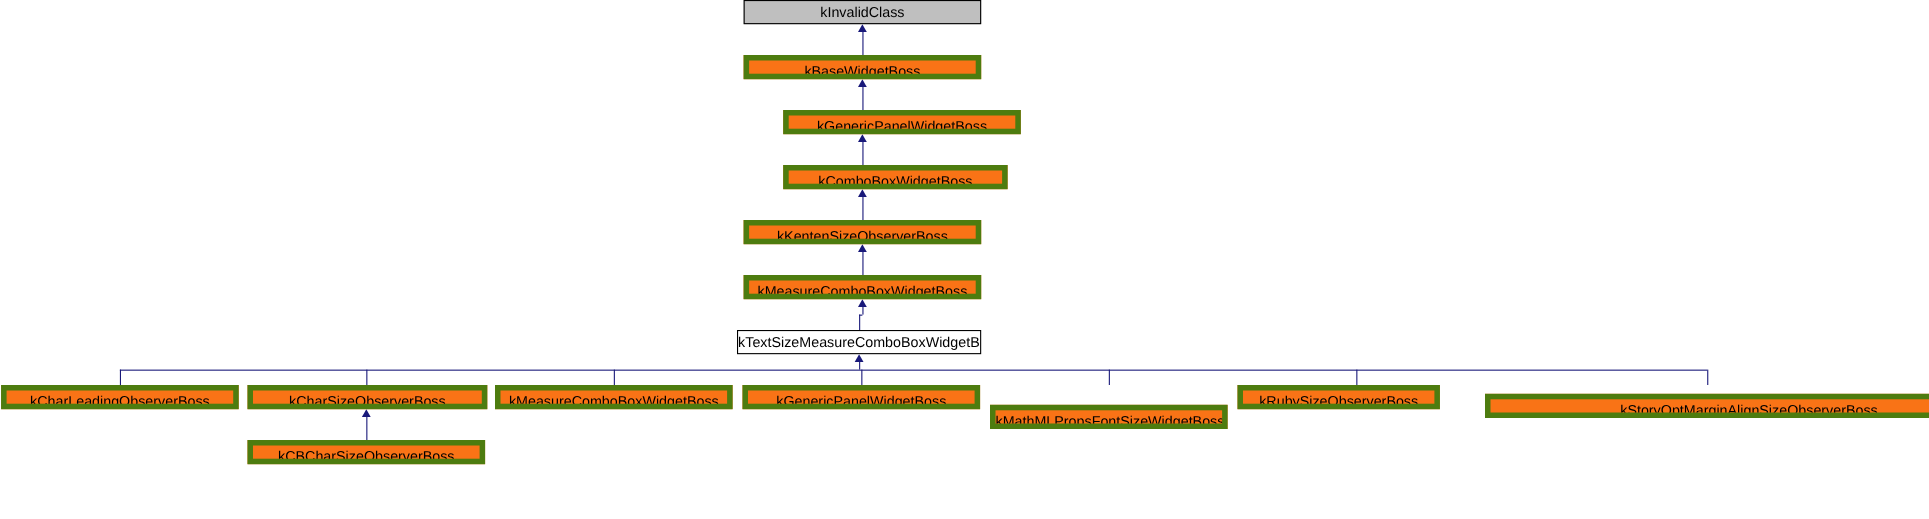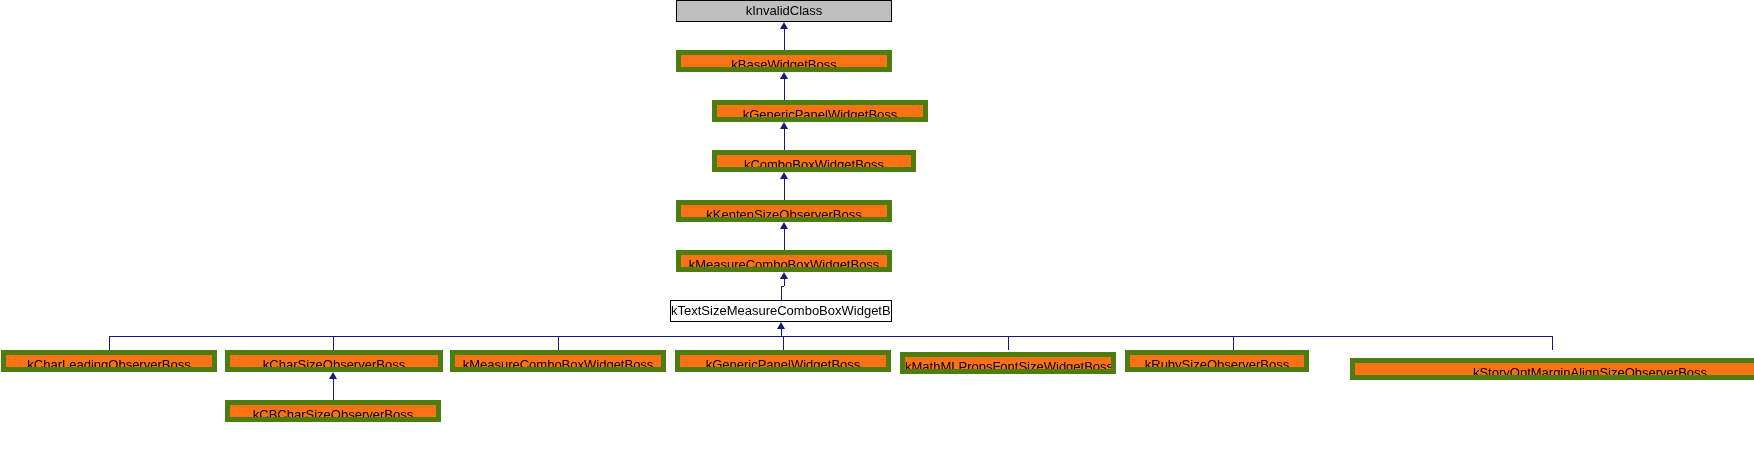--- a/index.html
+++ b/index.html
@@ -133,21 +133,21 @@
       </div>
       <div class="node normal" style="left: 225px; top: 350px; width: 218px;">
         <span class="label">kCharSizeObserverBoss</span>
       </div>
       <div class="node normal" style="left: 450px; top: 350px; width: 216px;">
         <span class="label">kMeasureComboBoxWidgetBoss</span>
       </div>
       <div class="node normal" style="left: 675px; top: 350px; width: 216px;">
         <span class="label">kGenericPanelWidgetBoss</span>
       </div>
-      <div class="node normal" style="left: 900px; top: 352px; width: 216px;">
+      <div class="node normal" style="left: 900px; top: 368px; width: 216px;">
         <span class="label">kMathMLPropsFontSizeWidgetBoss</span>
       </div>
       <div class="node normal" style="left: 1125px; top: 350px; width: 184px;">
         <span class="label">kRubySizeObserverBoss</span>
       </div>
       <div class="node normal" style="left: 1350px; top: 358px; width: 480px;">
         <span class="label">kStoryOptMarginAlignSizeObserverBoss</span>
       </div>
       <div class="node normal" style="left: 225px; top: 400px; width: 216px;">
         <span class="label">kCBCharSizeObserverBoss</span>

